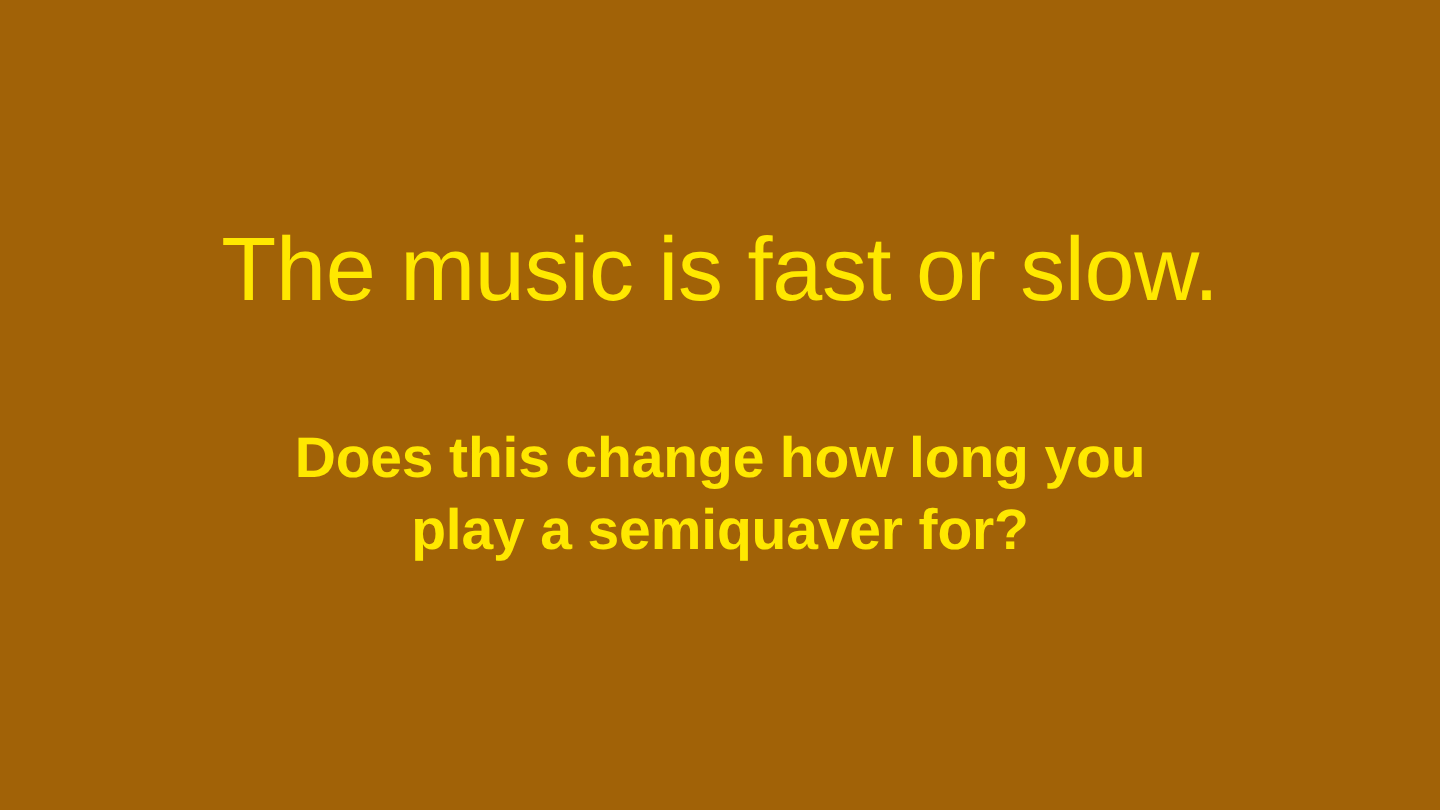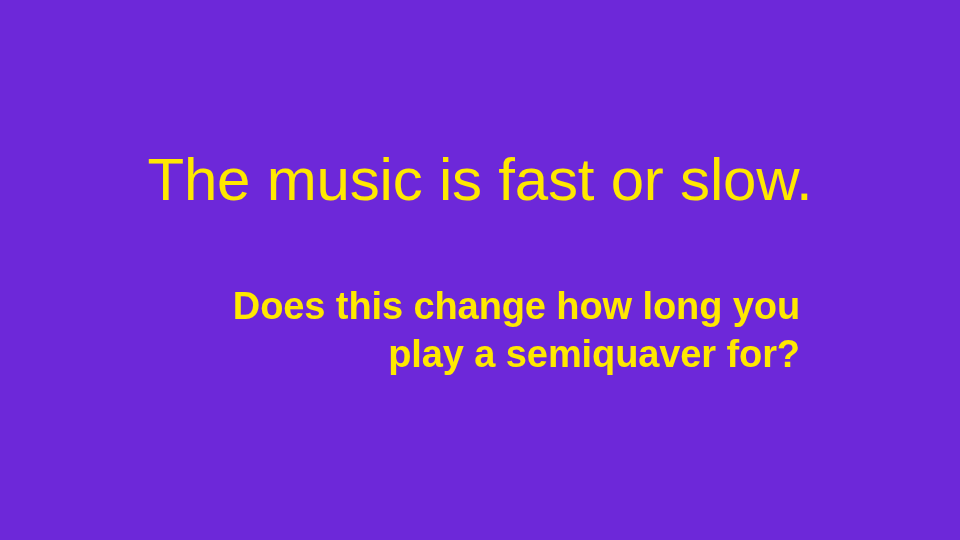--- a/index.html
+++ b/index.html
@@ -13,21 +13,21 @@
     height: 540px;
     overflow: hidden;
     font-family: "Liberation Sans", sans-serif;
   }
 
   .slide {
     position: relative;
     box-sizing: border-box;
     width: 960px;
     height: 540px;
-    background: #6d28d9;
+    background: #a16207;
     overflow: hidden;
   }
 
   .slide-title {
     position: absolute;
     left: 0;
     top: 148px;
     width: 960px;
     padding: 0 60px;
     box-sizing: border-box;
@@ -41,21 +41,21 @@
     white-space: nowrap;
   }
 
   .slide-body {
     position: absolute;
     left: 0;
     top: 283px;
     width: 960px;
     padding: 0 160px;
     box-sizing: border-box;
-    text-align: right;
+    text-align: center;
     color: #FFE800;
     font-family: "Liberation Sans", sans-serif;
     font-size: 38px;
     font-weight: 700;
     line-height: 1.25;
     letter-spacing: -0.1px;
   }
 </style>
 </head>
 <body>

